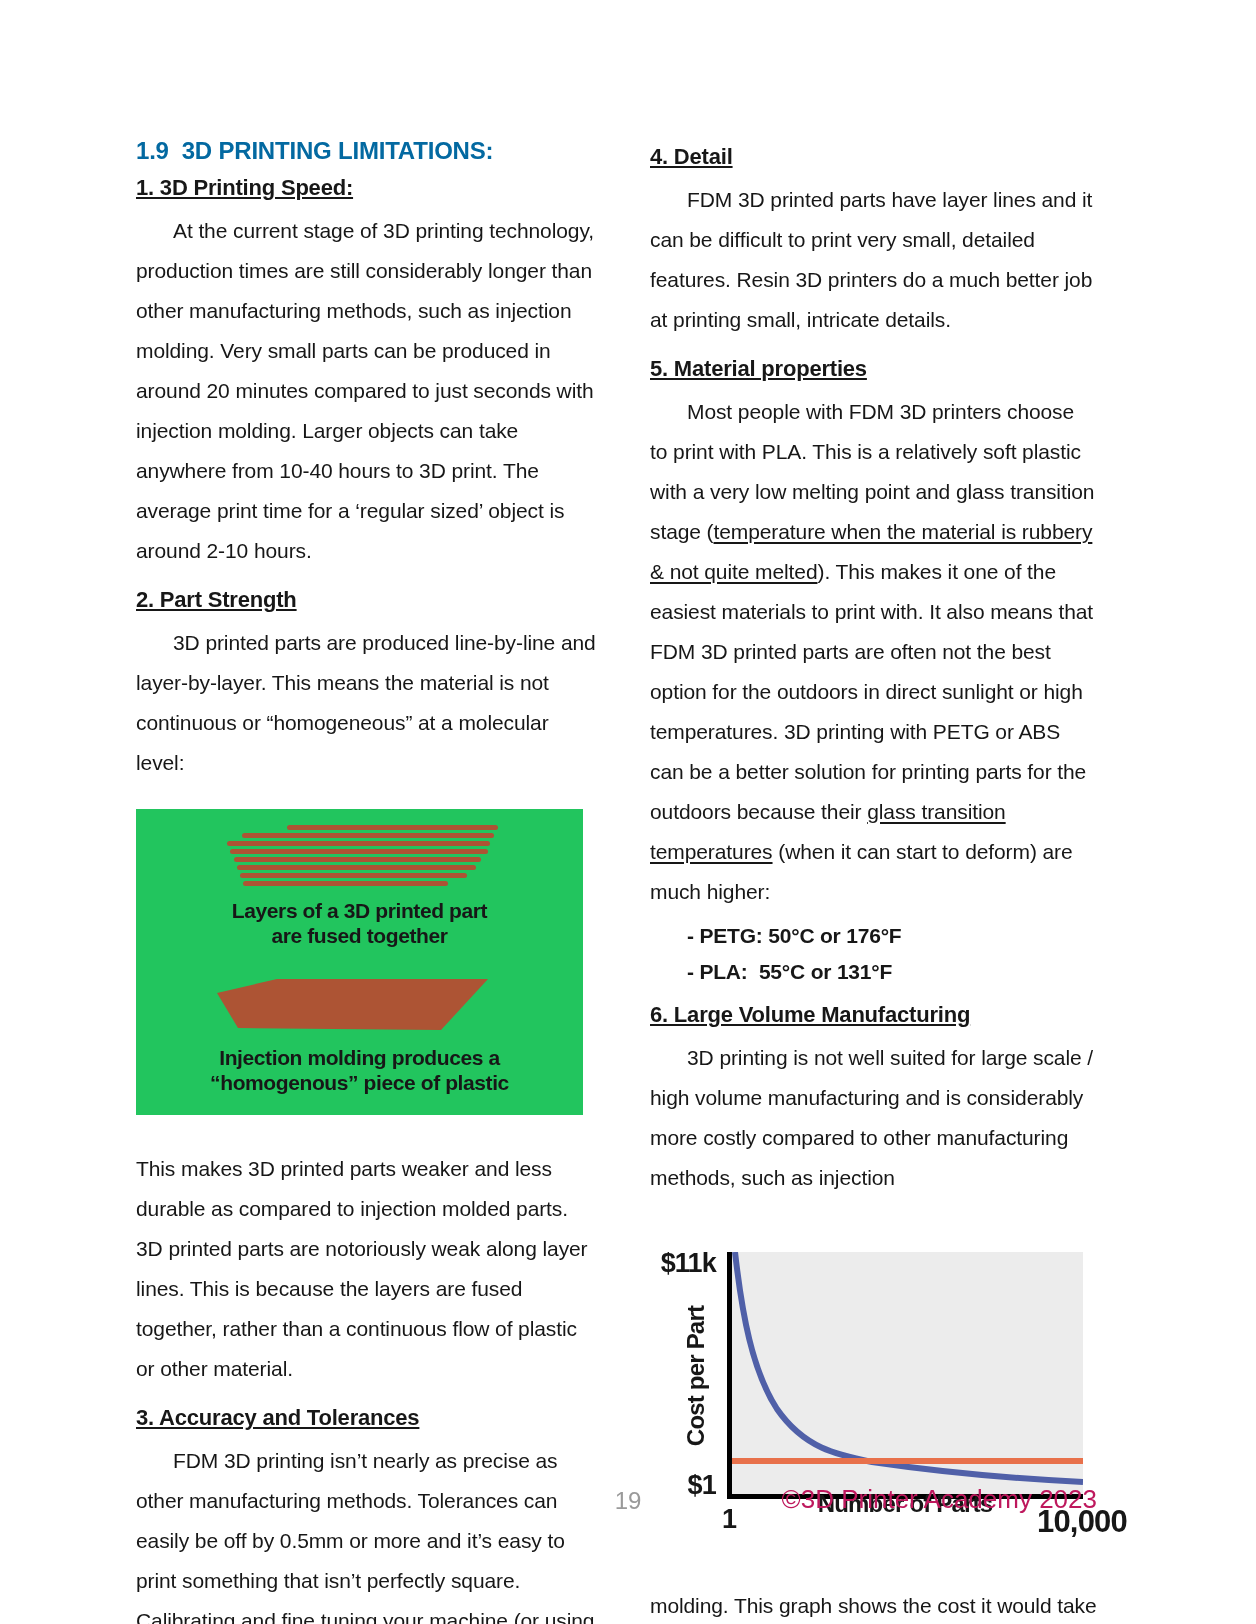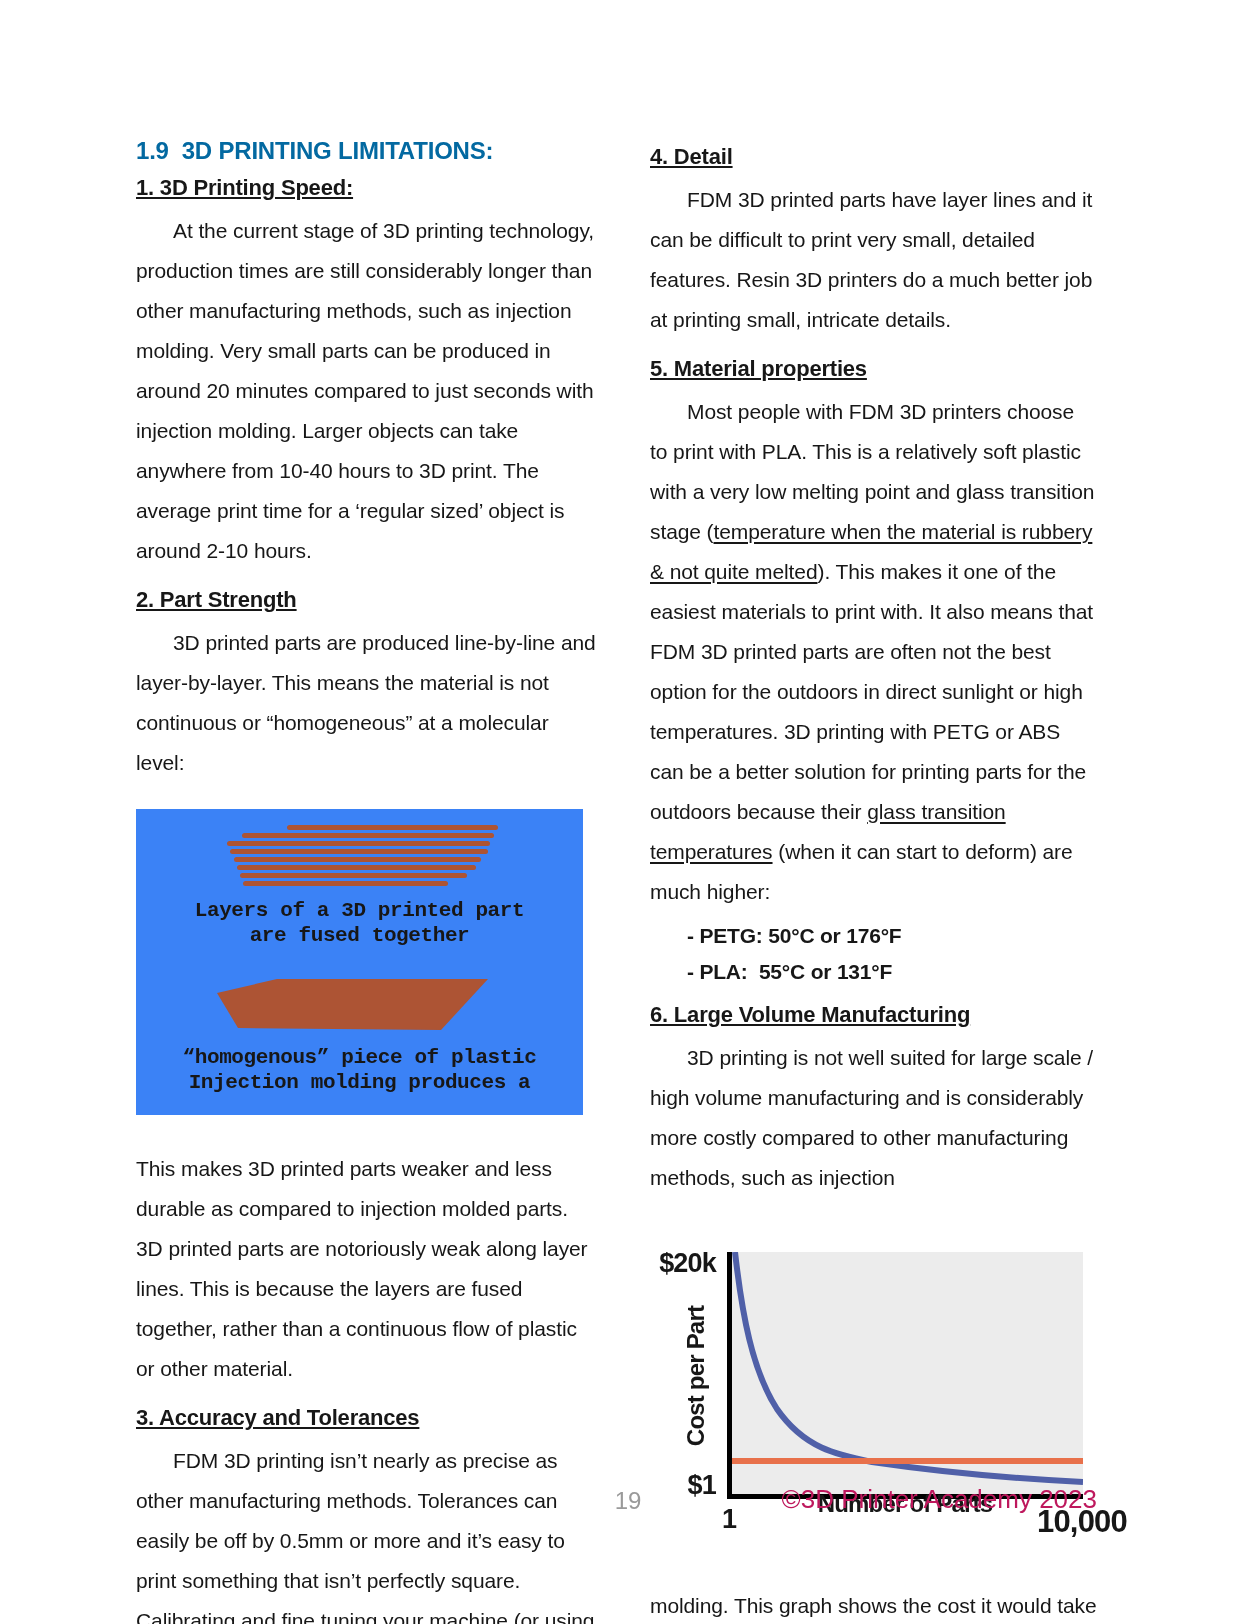--- a/index.html
+++ b/index.html
@@ -33,24 +33,23 @@
     margin:16px 0 10px 0;letter-spacing:-0.2px;text-decoration:underline;
   }
   .heading.first{margin-top:0;}
   .bullet{
     font-size:21px;font-weight:bold;line-height:28px;
     margin:8px 0 8px 37px;letter-spacing:-0.2px;
   }
   u{text-underline-offset:3px;}
   
   .figure{
-    width:447px;background:#3b82f6;
+    width:447px;background:#22c55e;
     margin:26px 0 34px 0;
     padding:16px 0 20px 0;
-    font-family:Liberation Mono, monospace;
   }
   .layer-bar{
     height:5px;border-radius:3px;margin-bottom:3px;
   }
   .fig-caption{
     font-size:21px;font-weight:bold;line-height:25px;
     text-align:center;letter-spacing:-0.4px;
   }
   .cap1{margin-top:12px;}
   .cap2{margin-top:14px;}
@@ -117,22 +116,22 @@
         <div class="fig-caption cap1">
           <div>Layers of a 3D printed part</div>
           <div>are fused together</div>
         </div>
         <div class="hull-wrap">
           <svg viewBox="0 0 273 53" width="273" height="53" preserveAspectRatio="none">
             <polygon points="0,15 60,1 271,1 224,52 21,50" fill="#ad5434"></polygon>
           </svg>
         </div>
         <div class="fig-caption cap2">
+          <div>Injection molding produces a</div>
           <div>“homogenous” piece of plastic</div>
-          <div>Injection molding produces a</div>
         </div>
       </div>
 
       <p class="body-text">This makes 3D printed parts weaker and less durable as compared to injection molded parts. 3D printed parts are notoriously weak along layer lines. This is because the layers are fused together, rather than a continuous flow of plastic or other material.</p>
 
       <div class="heading">3. Accuracy and Tolerances</div>
       <p class="body-text indent">FDM 3D printing isn’t nearly as precise as other manufacturing methods. Tolerances can easily be off by 0.5mm or more and it’s easy to print something that isn’t perfectly square. Calibrating and fine tuning your machine (or using a more advanced machine) may get you closer to dimensionally accurate, but there are physical limitations that make it difficult for FDM 3D printers to be extremely precise.</p>
     </div>
 
     <div class="col-right">
@@ -142,21 +141,21 @@
       <div class="heading">5. Material properties</div>
       <p class="body-text indent"><span>Most people with FDM 3D printers choose to print with PLA. This is a relatively soft plastic with a very low melting point and glass transition stage (</span><u>temperature when the material is rubbery &amp; not quite melted</u><span>). This makes it one of the easiest materials to print with. It also means that FDM 3D printed parts are often not the best option for the outdoors in direct sunlight or high temperatures. 3D printing with PETG or ABS can be a better solution for printing parts for the outdoors because their </span><u>glass transition temperatures</u><span> (when it can start to deform) are much higher:</span></p>
 
       <div class="bullet">- PETG: 50°C or 176°F</div>
       <div class="bullet">- PLA:&nbsp; 55°C or 131°F</div>
 
       <div class="heading">6. Large Volume Manufacturing</div>
       <p class="body-text indent">3D printing is not well suited for large scale / high volume manufacturing and is considerably more costly compared to other manufacturing methods, such as injection</p>
 
       <div class="chart">
-        <div class="chart-label ytick-top">$20k</div>
+        <div class="chart-label ytick-top">$11k</div>
         <div class="chart-label ylabel">Cost per Part</div>
         <div class="chart-label ytick-bottom">$1</div>
         <div class="plot">
           <svg viewBox="0 0 351 242" preserveAspectRatio="none">
             <path d="M 3 0 C 10 62 20 118 45 157 C 72 196 105 203 140 210 C 215 221 290 227 351 230" fill="none" stroke="#5060a8" stroke-width="6"></path>
             <line x1="0" y1="209" x2="351" y2="209" stroke="#e8714b" stroke-width="6"></line>
           </svg>
         </div>
         <div class="chart-label xtick-left">1</div>
         <div class="chart-label xlabel">Number of Parts</div>

